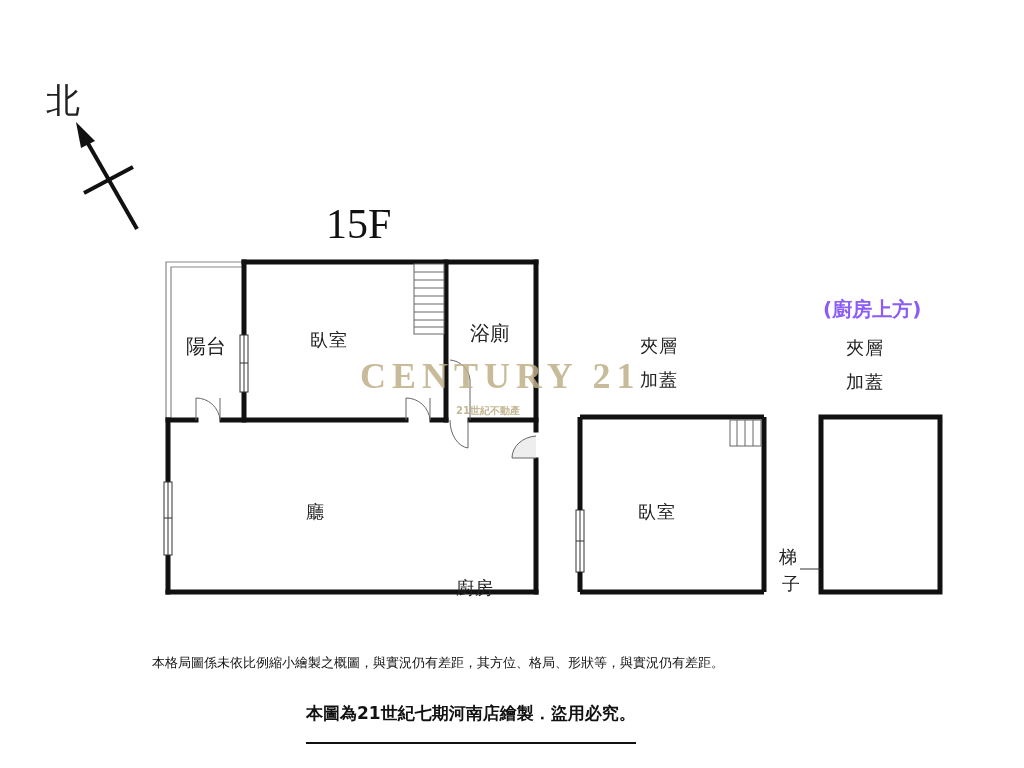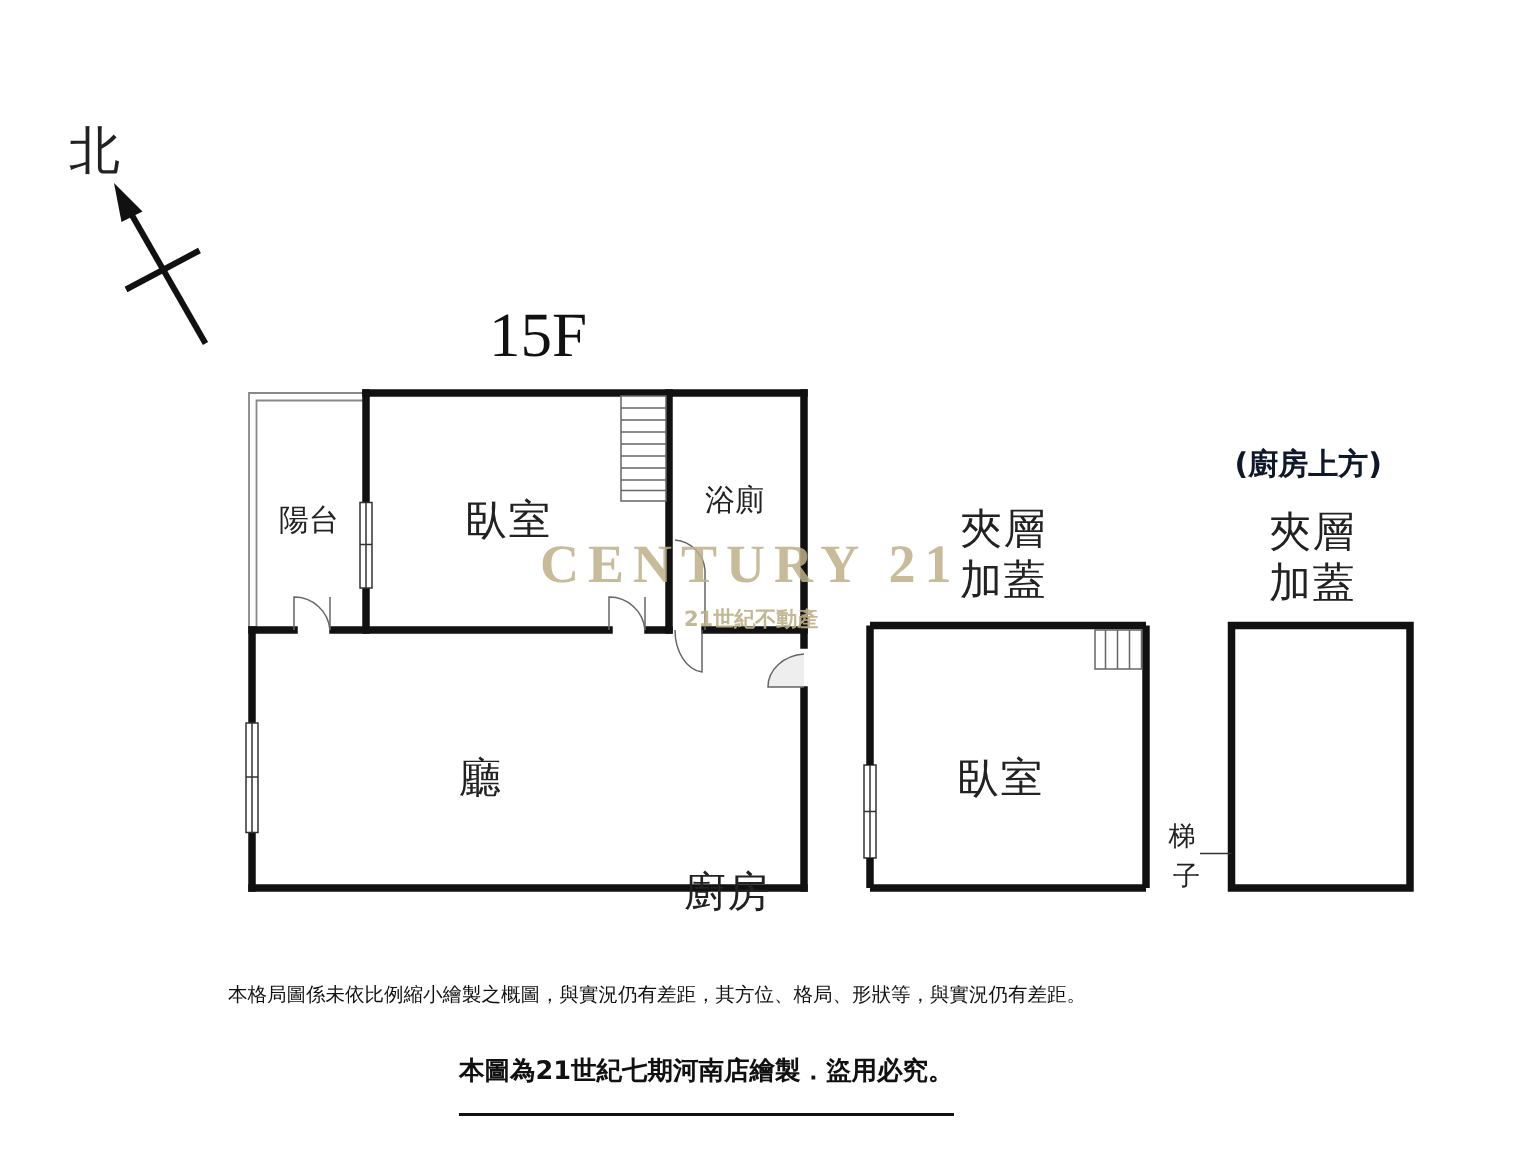--- a/index.html
+++ b/index.html
@@ -1,24 +1,24 @@
 <!DOCTYPE html>
 <html><head>
   <meta charset="utf-8">
   <style>
     html, body { margin: 0; padding: 0; background: #ffffff; }
     body { width: 1024px; height: 768px; position: relative; overflow: hidden; font-family: "DejaVu Serif", serif; }
     .abs { position: absolute; }
     .serif { font-family: "DejaVu Serif", "Liberation Serif", serif; color: #222; }
-    .sans { font-family: "DejaVu Sans", "Liberation Sans", sans-serif; color: #0f172a; }
-    .room-label { font-size: 28px; letter-spacing: 1px; }
+    .sans { font-family: "DejaVu Sans", "Liberation Sans", sans-serif; color: #8b5cf6; }
+    .room-label { font-size: 18px; letter-spacing: 1px; }
     .small-label { font-size: 20px; }
     .floor-title { font-family: "Liberation Serif", "DejaVu Serif", serif; font-size: 42px; color: #111; }
     .wm-big { font-family: Liberation Serif, serif; font-weight: 700; font-size: 36px; letter-spacing: 6px; color: rgba(190,175,135,0.85); }
-    .wm-small { font-family: "DejaVu Sans", "Liberation Sans", sans-serif; font-weight: 700; font-size: 14px; color: rgba(190,175,135,0.9); }
+    .wm-small { font-family: "DejaVu Sans", "Liberation Sans", sans-serif; font-weight: 700; font-size: 10px; color: rgba(190,175,135,0.9); }
     .note { font-size: 13px; color: #111; }
     .copyright { font-size: 17px; font-weight: bold; color: #111; border-bottom: 2px solid #111; padding-bottom: 17px; }
     svg { position: absolute; left: 0; top: 0; }
   </style>
 </head>
 <body>
 
 <svg width="1024" height="768">
 
   <g>

